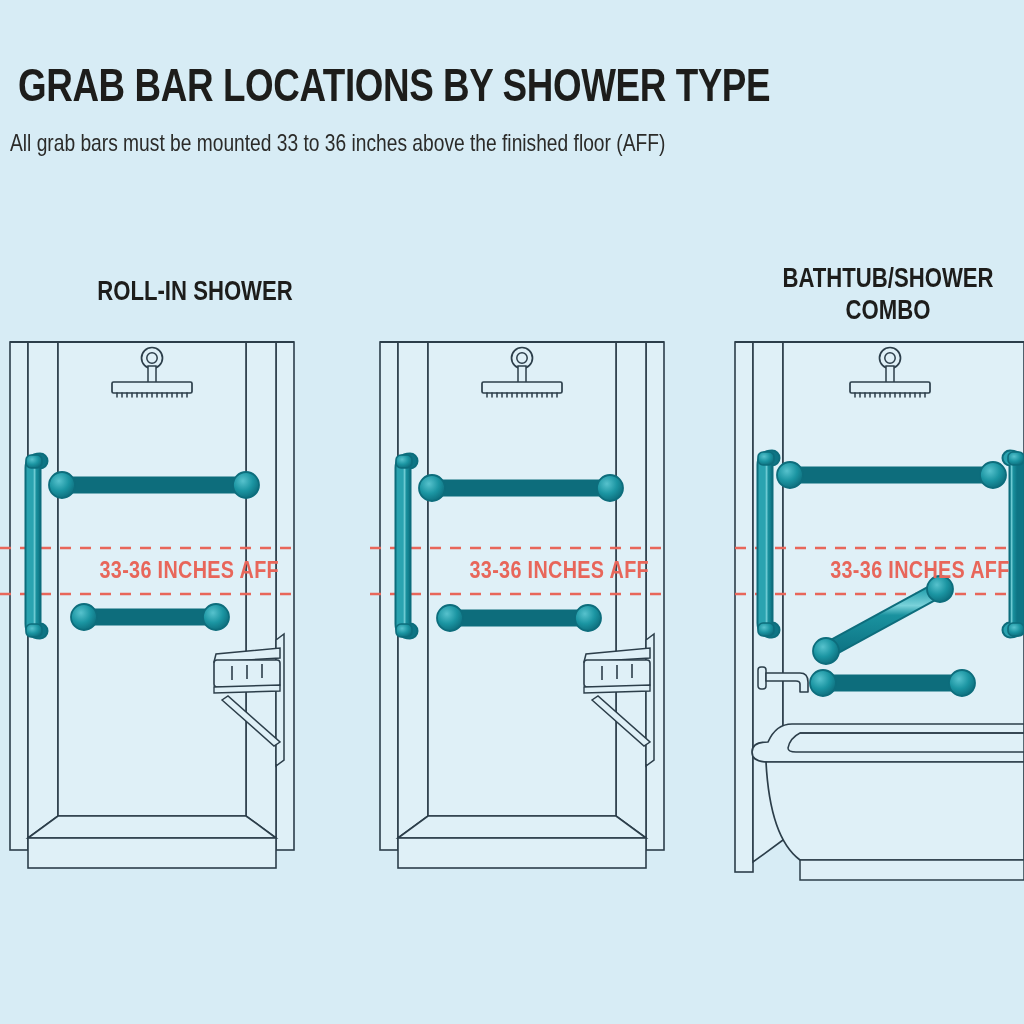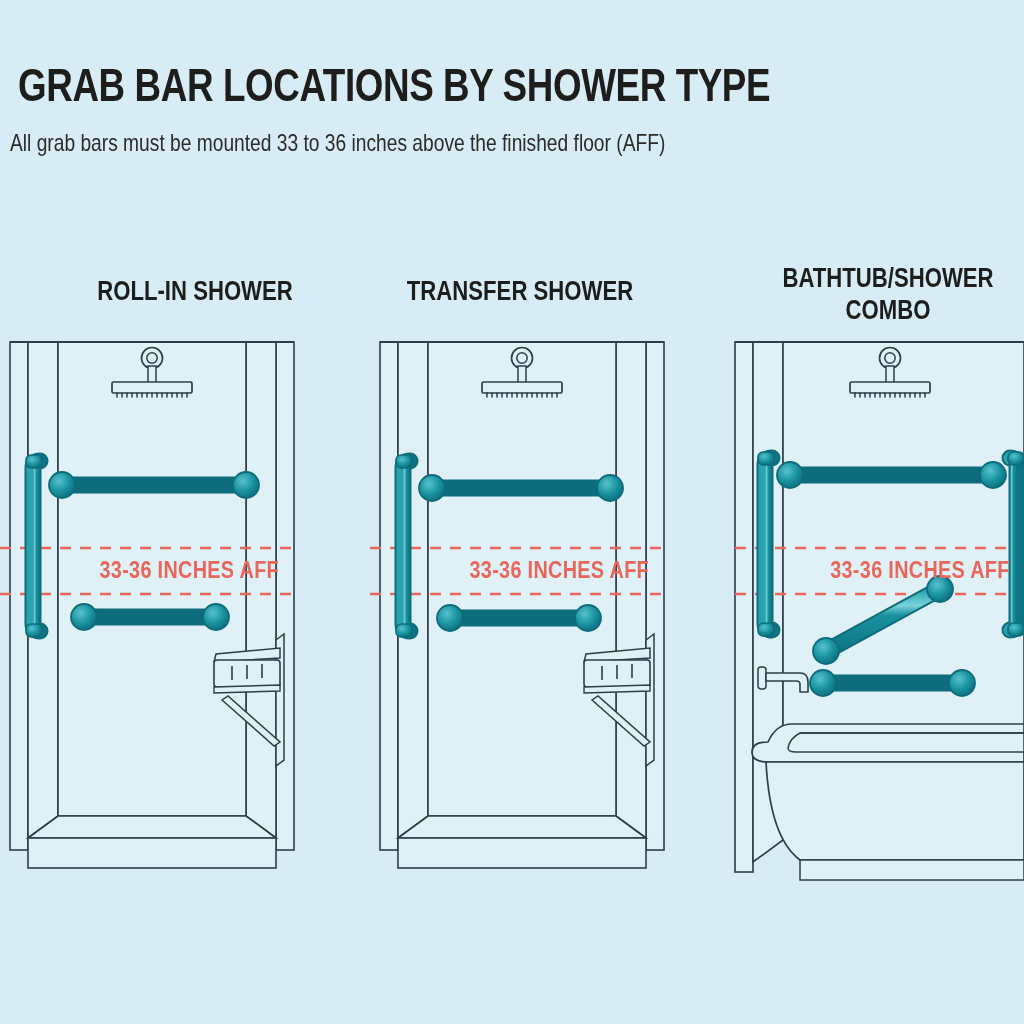--- a/index.html
+++ b/index.html
@@ -87,23 +87,20 @@
 
 <div id="stage">
 
   <div class="title">GRAB BAR LOCATIONS BY SHOWER TYPE</div>
   <div class="subtitle">All grab bars must be mounted 33 to 36 inches above the finished floor (AFF)</div>
 
   <div class="panel-heading" style="left:0px; top:275px; width:300px;margin-left:45px;">
     <span class="ln">ROLL-IN SHOWER</span>
   </div>
 
-  <div class="panel-heading" style="left:370px; top:275px; width:300px;">
-    <span class="ln">TRANSFER SHOWER</span>
-  </div>
 
   <div class="panel-heading" style="left:738px; top:262px; width:300px;">
     <span class="ln">BATHTUB/SHOWER</span>
     <span class="ln">COMBO</span>
   </div>
 
   <svg class="diagram" width="1024" height="1024" viewBox="0 0 1024 1024">
     <defs>
 
       <linearGradient id="barGradH" x1="0" y1="0" x2="0" y2="1">

